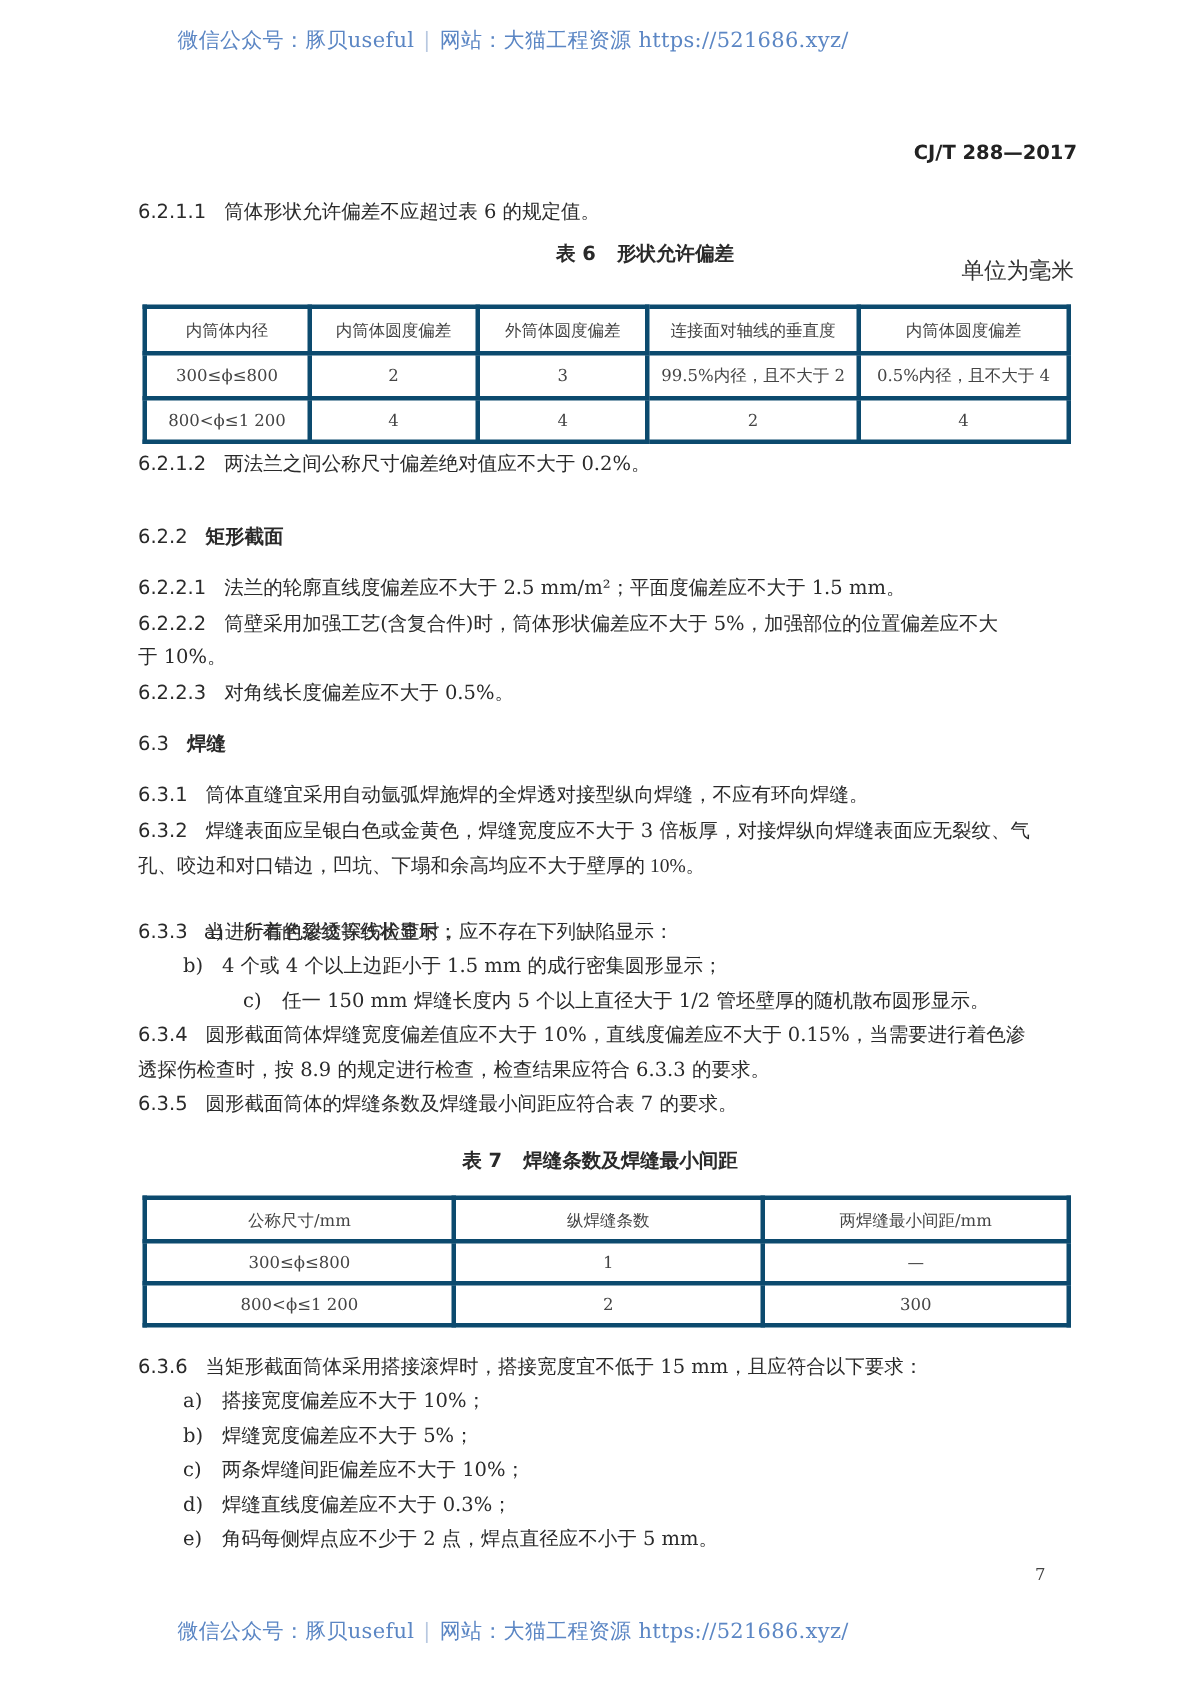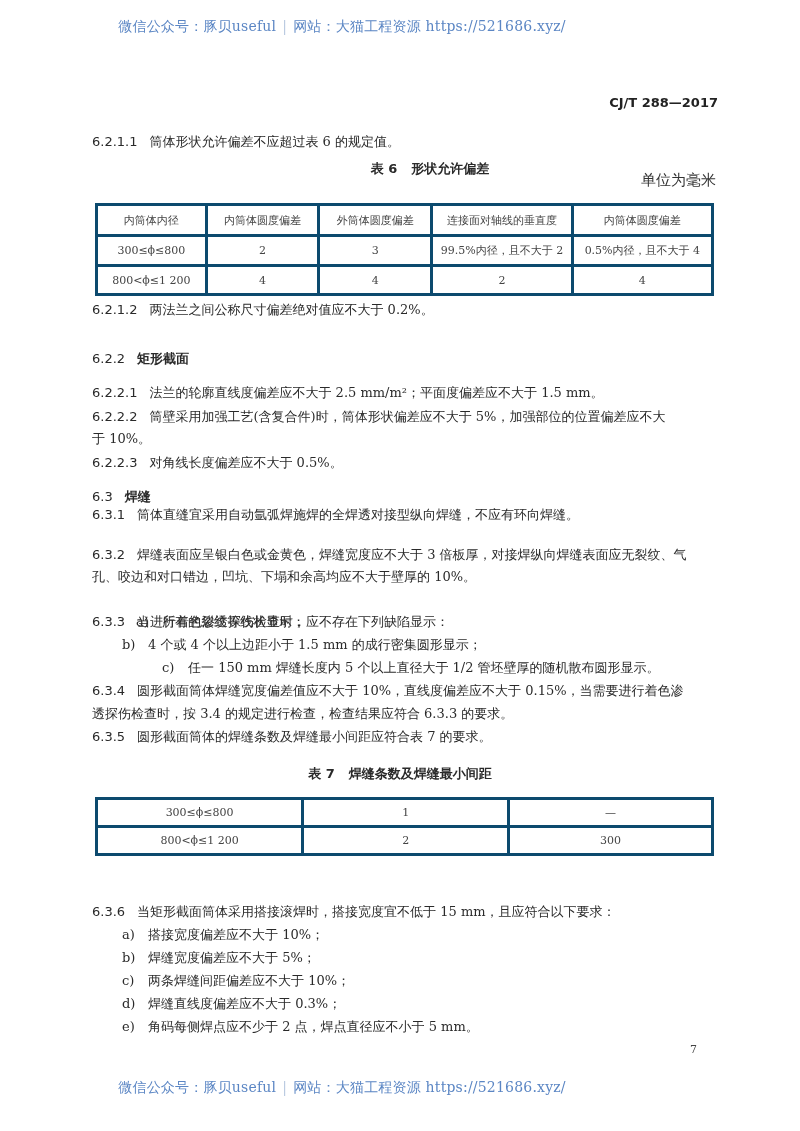--- a/index.html
+++ b/index.html
@@ -95,58 +95,63 @@
 </div>
 <div class="line" style="top:430px;">于 10%。</div>
 <div class="line" style="top:454px;">
   <span class="num">6.2.2.3</span><span>对角线长度偏差应不大于 0.5%。</span>
 </div>
 
 <div class="line heading" style="top:488px;">
   <span class="num">6.3</span><span class="txt">焊缝</span>
 </div>
 
-<div class="line" style="top:506px;">
+<div class="line" style="top:522px;">
   <span class="num">6.3.1</span><span>筒体直缝宜采用自动氩弧焊施焊的全焊透对接型纵向焊缝，不应有环向焊缝。</span>
 </div>
 <div class="line" style="top:546px;">
   <span class="num">6.3.2</span><span>焊缝表面应呈银白色或金黄色，焊缝宽度应不大于 3 倍板厚，对接焊纵向焊缝表面应无裂纹、气</span>
 </div>
-<div class="line" style="top:568px;">孔、咬边和对口错边，凹坑、下塌和余高均应不大于壁厚的 10%。</div>
+<div class="line" style="top:568px;font-family:Liberation Serif, serif;">孔、咬边和对口错边，凹坑、下塌和余高均应不大于壁厚的 10%。</div>
 <div class="line" style="top:600px;margin-top:13px;">
   <span class="num">6.3.3</span><span>当进行着色渗透探伤检查时，应不存在下列缺陷显示：</span>
 </div>
 <div class="line item" style="top:613px;margin-left:14px;">
   <span class="lbl">a)</span><span>所有的裂纹等线状显示；</span>
 </div>
 <div class="line item" style="top:636px;">
   <span class="lbl">b)</span><span>4 个或 4 个以上边距小于 1.5 mm 的成行密集圆形显示；</span>
 </div>
 <div class="line item" style="top:659px;margin-left:40px;">
   <span class="lbl">c)</span><span>任一 150 mm 焊缝长度内 5 个以上直径大于 1/2 管坯壁厚的随机散布圆形显示。</span>
 </div>
 <div class="line" style="top:682px;">
   <span class="num">6.3.4</span><span>圆形截面筒体焊缝宽度偏差值应不大于 10%，直线度偏差应不大于 0.15%，当需要进行着色渗</span>
 </div>
-<div class="line" style="top:705px;">透探伤检查时，按 3.4 的规定进行检查，检查结果应符合 6.3.3 的要求。</div>
+<div class="line" style="top:705px;">透探伤检查时，按 8.9 的规定进行检查，检查结果应符合 6.3.3 的要求。</div>
 <div class="line" style="top:728px;">
   <span class="num">6.3.5</span><span>圆形截面筒体的焊缝条数及焊缝最小间距应符合表 7 的要求。</span>
 </div>
 
 <div class="caption" style="top:765px;">
   <span class="cap-num">表 7</span><span>焊缝条数及焊缝最小间距</span>
 </div>
 
 <table class="t7">
   <colgroup>
       <col style="width:207px">
       <col style="width:207px">
       <col style="width:205px">
     </colgroup>
   <tbody>
+      <tr style="height:29px;">
+    <td>公称尺寸/mm</td>
+    <td>纵焊缝条数</td>
+    <td>两焊缝最小间距/mm</td>
+  </tr>
   <tr style="height:28px;">
     <td>300≤ϕ≤800</td>
     <td>1</td>
     <td>—</td>
   </tr>
   <tr style="height:28px;">
     <td>800&lt;ϕ≤1 200</td>
     <td>2</td>
     <td>300</td>
   </tr>

